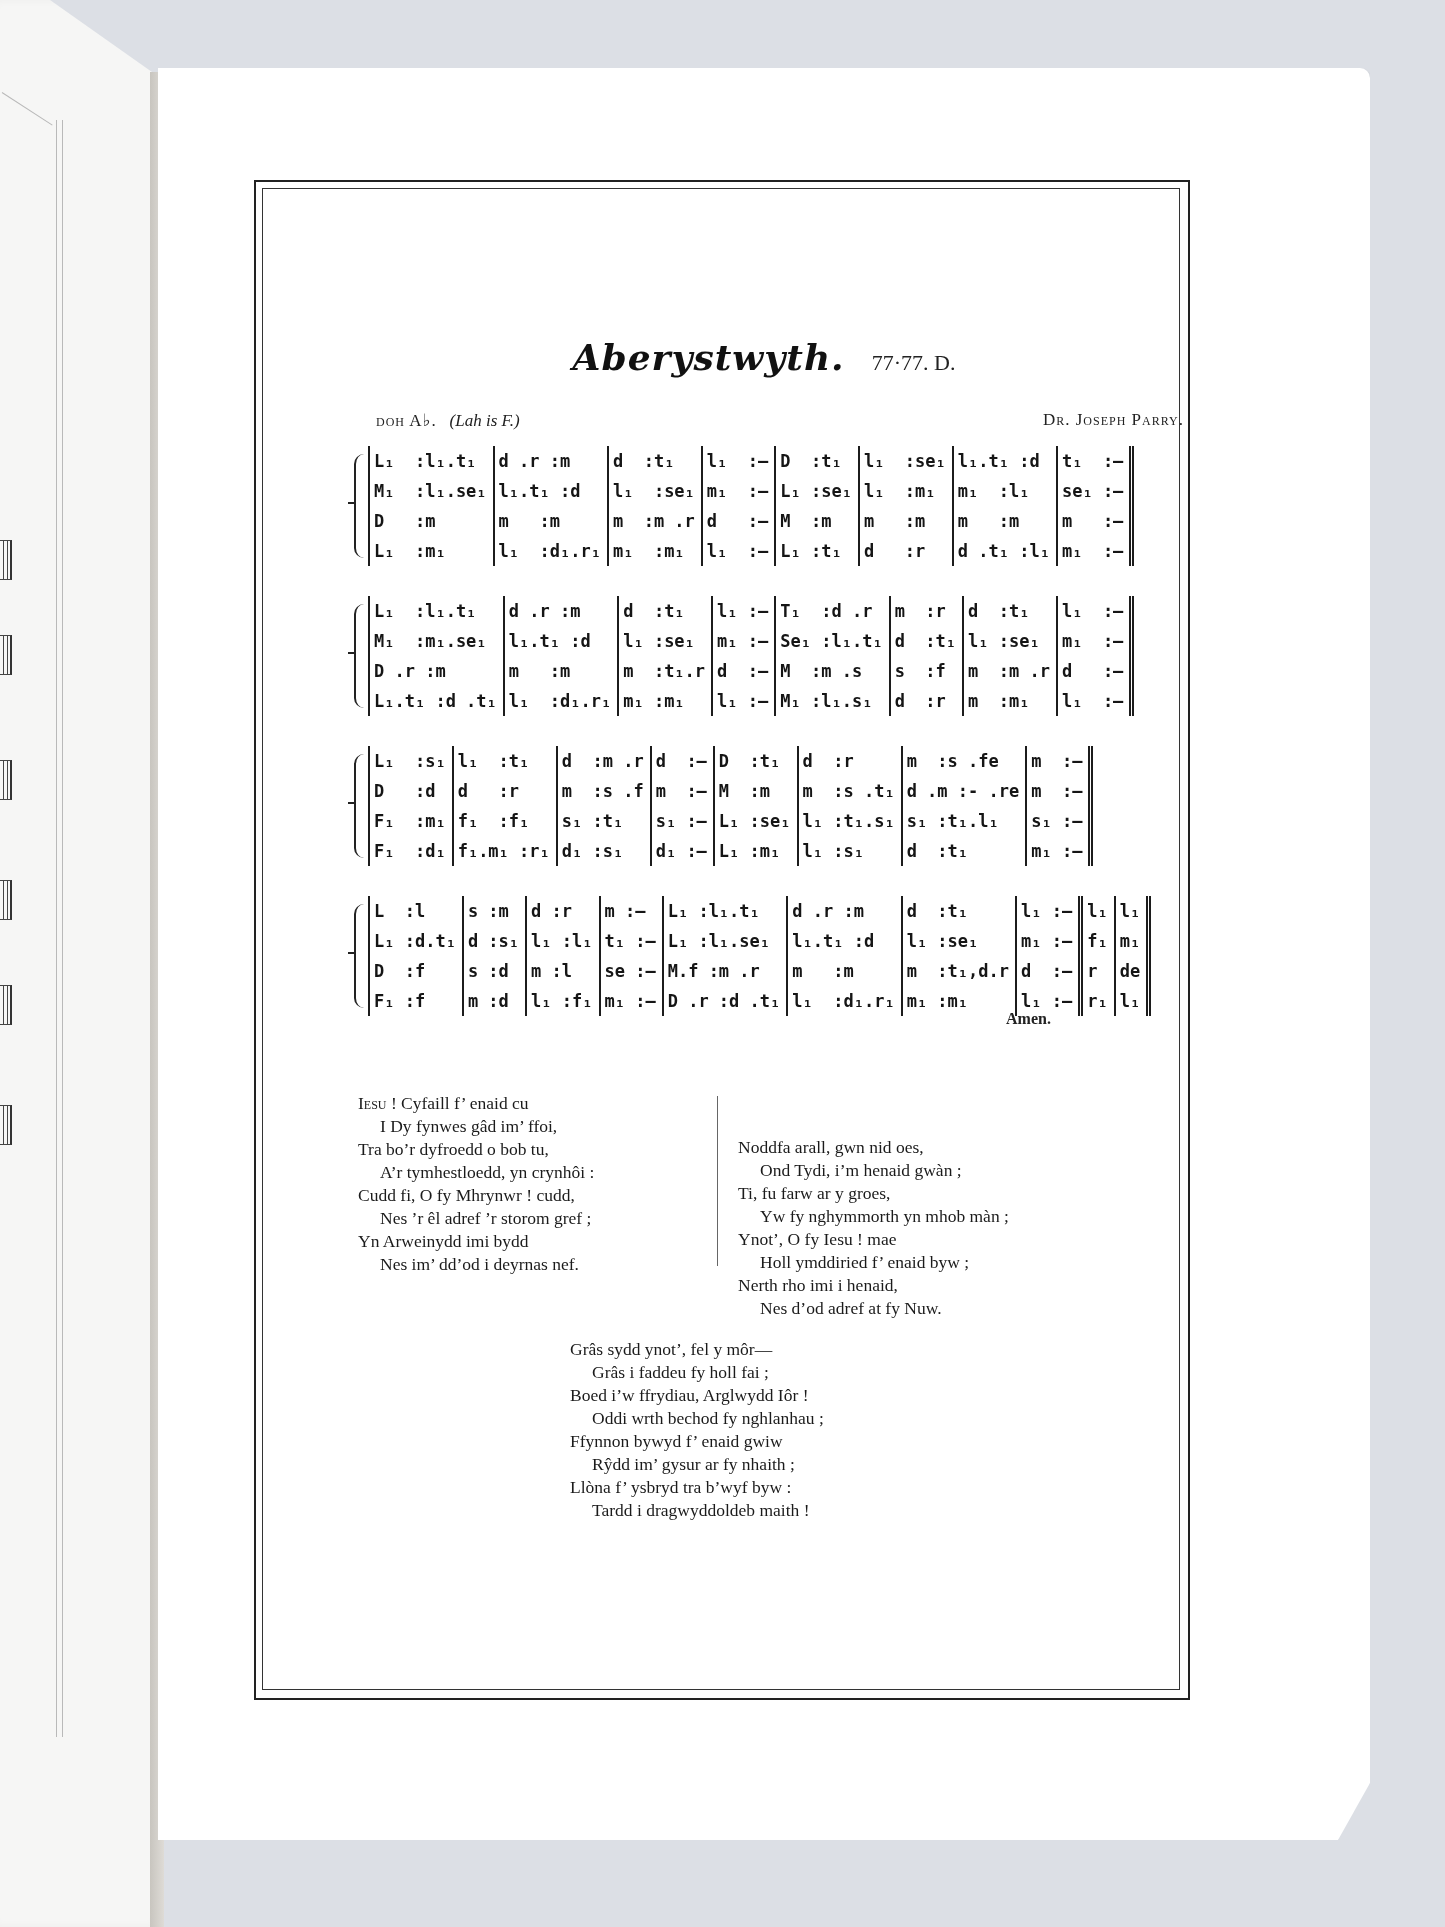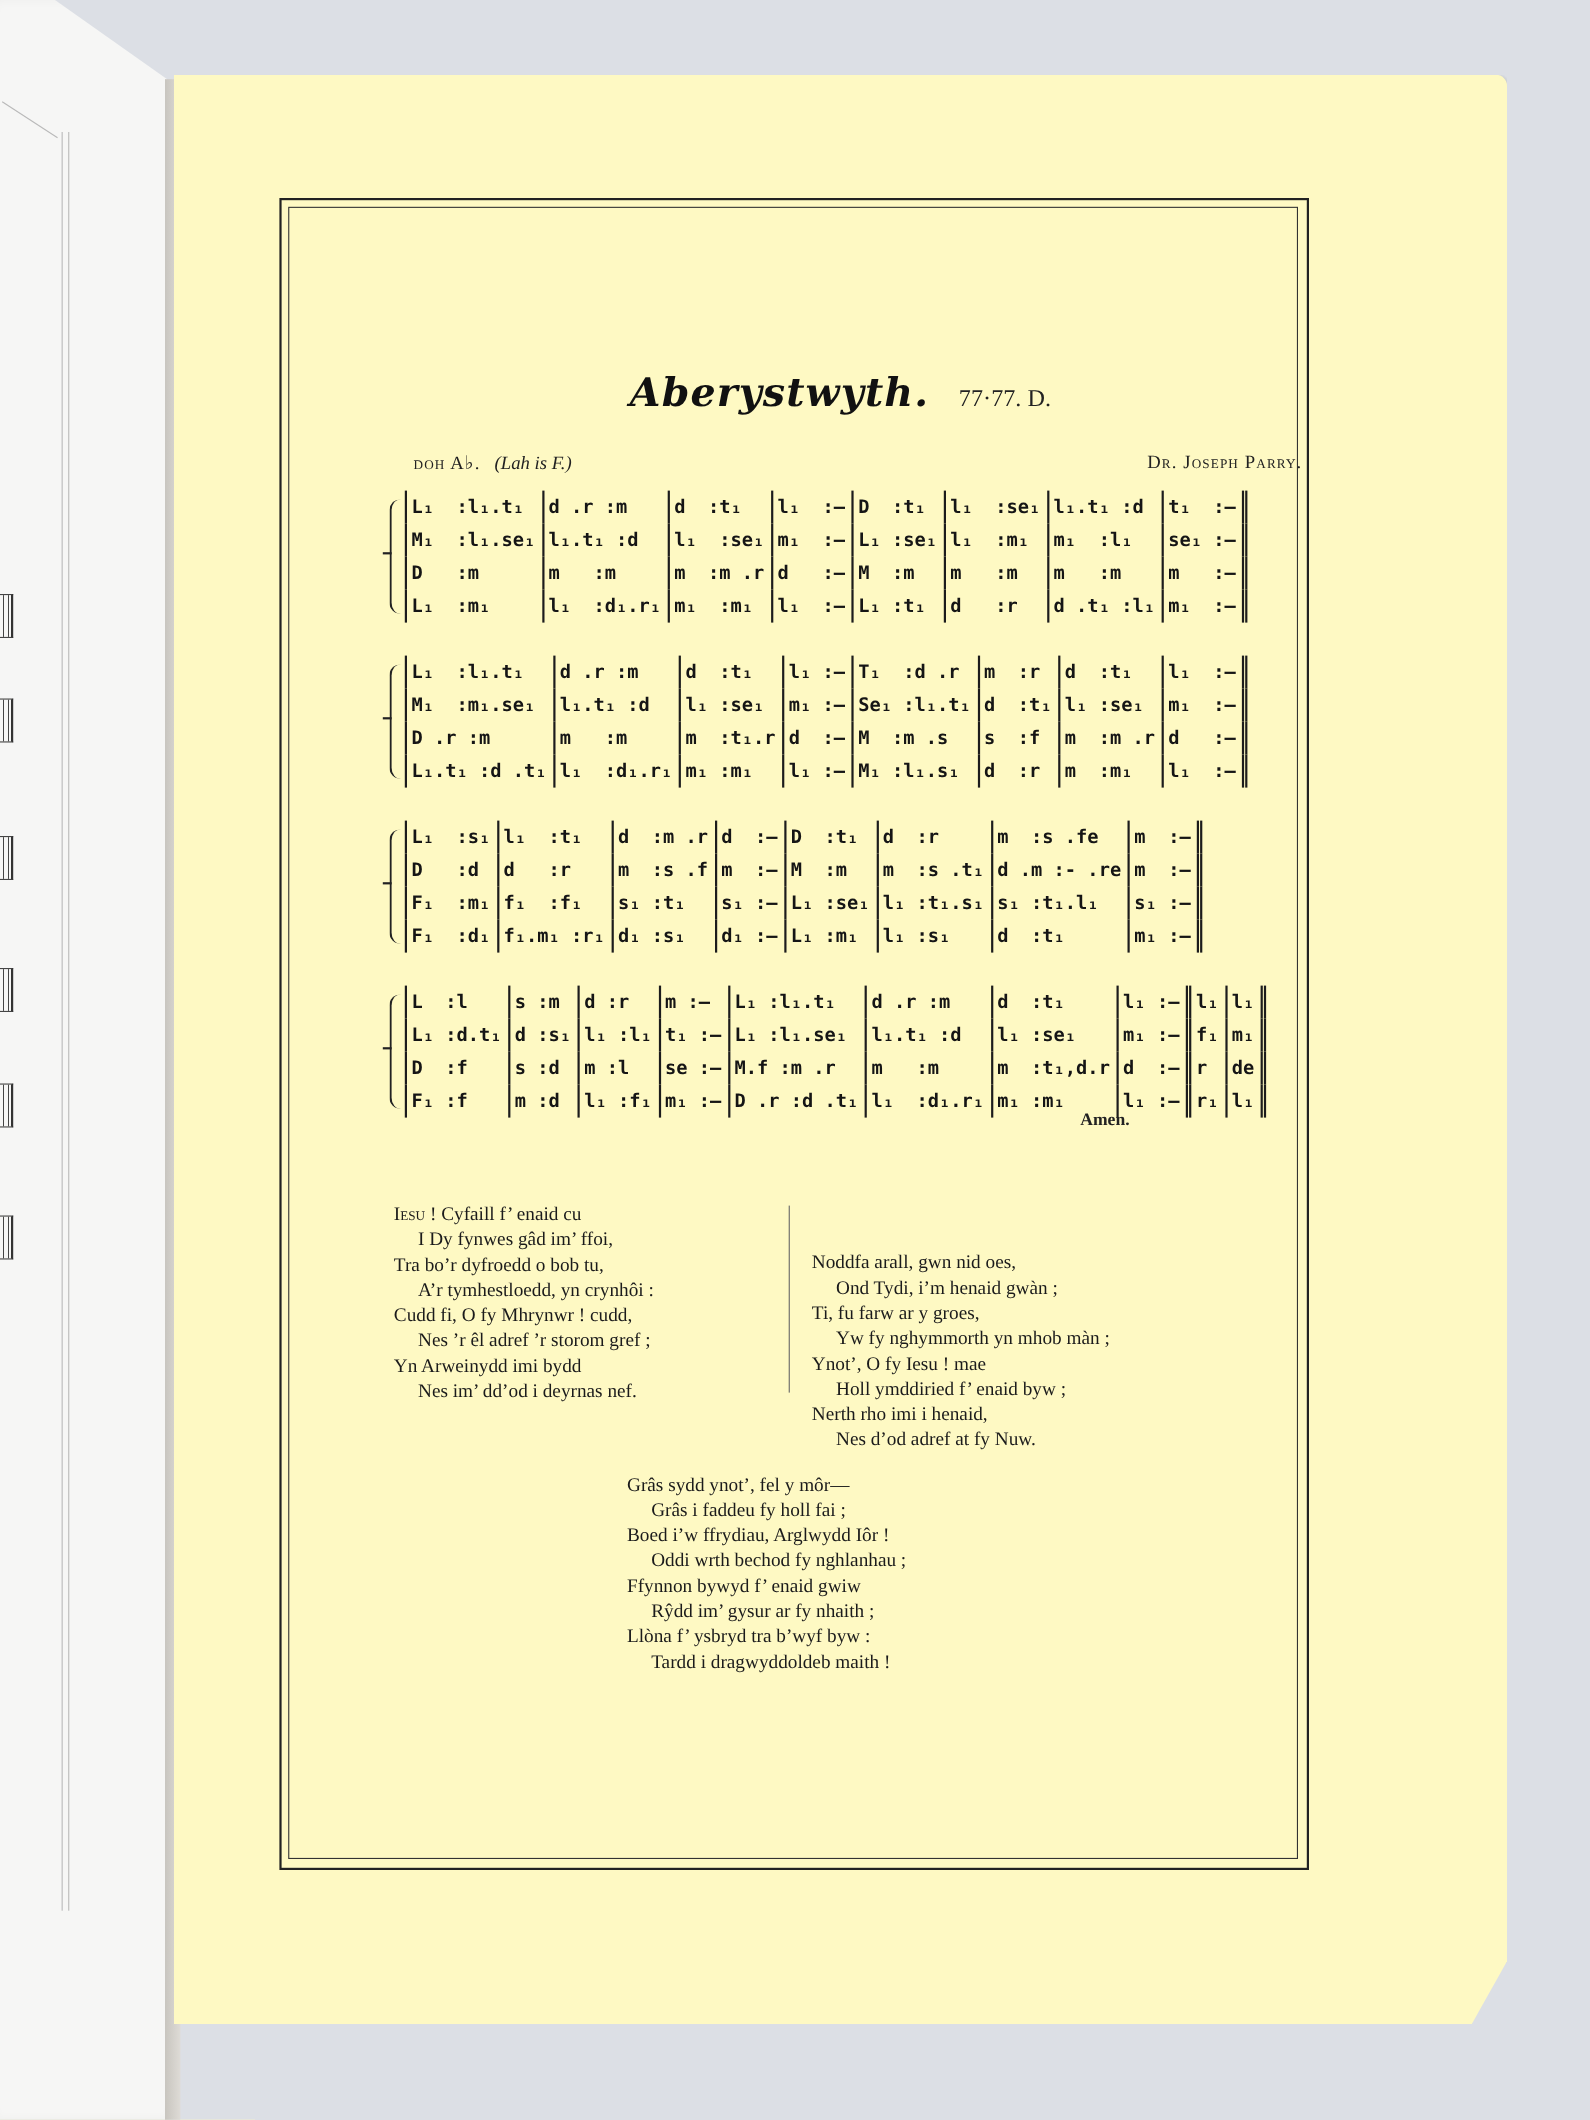--- a/index.html
+++ b/index.html
@@ -27,21 +27,21 @@
     position:absolute; left:0; width:10px; height:38px;
     border-right:2px solid #333; border-top:1px solid #444; border-bottom:1px solid #444;
     background: repeating-linear-gradient(90deg, transparent 0 3px, #444 3px 4px);
   }
   .gutter {
     position:absolute; left:150px; top:72px; width:14px; height:1860px;
     background:linear-gradient(90deg, #c8c5bf, #dedbd6);
   }
   .page {
     position:absolute; left:158px; top:68px; width:1212px; height:1772px;
-    background:#fef9c3;
+    background:#ffffff;
     border-top-right-radius:10px;
     box-shadow: 1px 1px 2px rgba(0,0,0,0.08);
     clip-path: polygon(0 0, 100% 0, 100% 1715px, 1180px 1772px, 0 1772px);
   }
   .frame-outer {
     position:absolute; left:96px; top:112px; width:932px; height:1516px;
     border:2px solid #222;
   }
   .frame-inner {
     position:absolute; left:104px; top:120px; width:916px; height:1500px;
@@ -327,21 +327,21 @@
             <td>D .r :d .t₁</td>
             <td>l₁  :d₁.r₁</td>
             <td>m₁ :m₁</td>
             <td class="endbar">l₁ :—</td>
             <td>r₁</td>
             <td class="endbar">l₁</td>
           </tr>
         </tbody>
     </table>
   </div>
-  <div class="amen" style="left:824px; top:942px">Amen.</div>
+  <div class="amen" style="left:848px; top:942px">Amen.</div>
 
   <div class="verse" style="left:200px; top:1024px">
     <span class="ln"><span class="sc">Iesu</span><span> !  Cyfaill f’ enaid cu</span></span>
     <span class="ln ind">I Dy fynwes gâd im’ ffoi,</span>
     <span class="ln">Tra bo’r dyfroedd o bob tu,</span>
     <span class="ln ind">A’r tymhestloedd, yn crynhôi :</span>
     <span class="ln">Cudd fi, O fy Mhrynwr !  cudd,</span>
     <span class="ln ind">Nes ’r êl adref ’r storom gref ;</span>
     <span class="ln">Yn Arweinydd imi bydd</span>
     <span class="ln ind">Nes im’ dd’od i deyrnas nef.</span>

